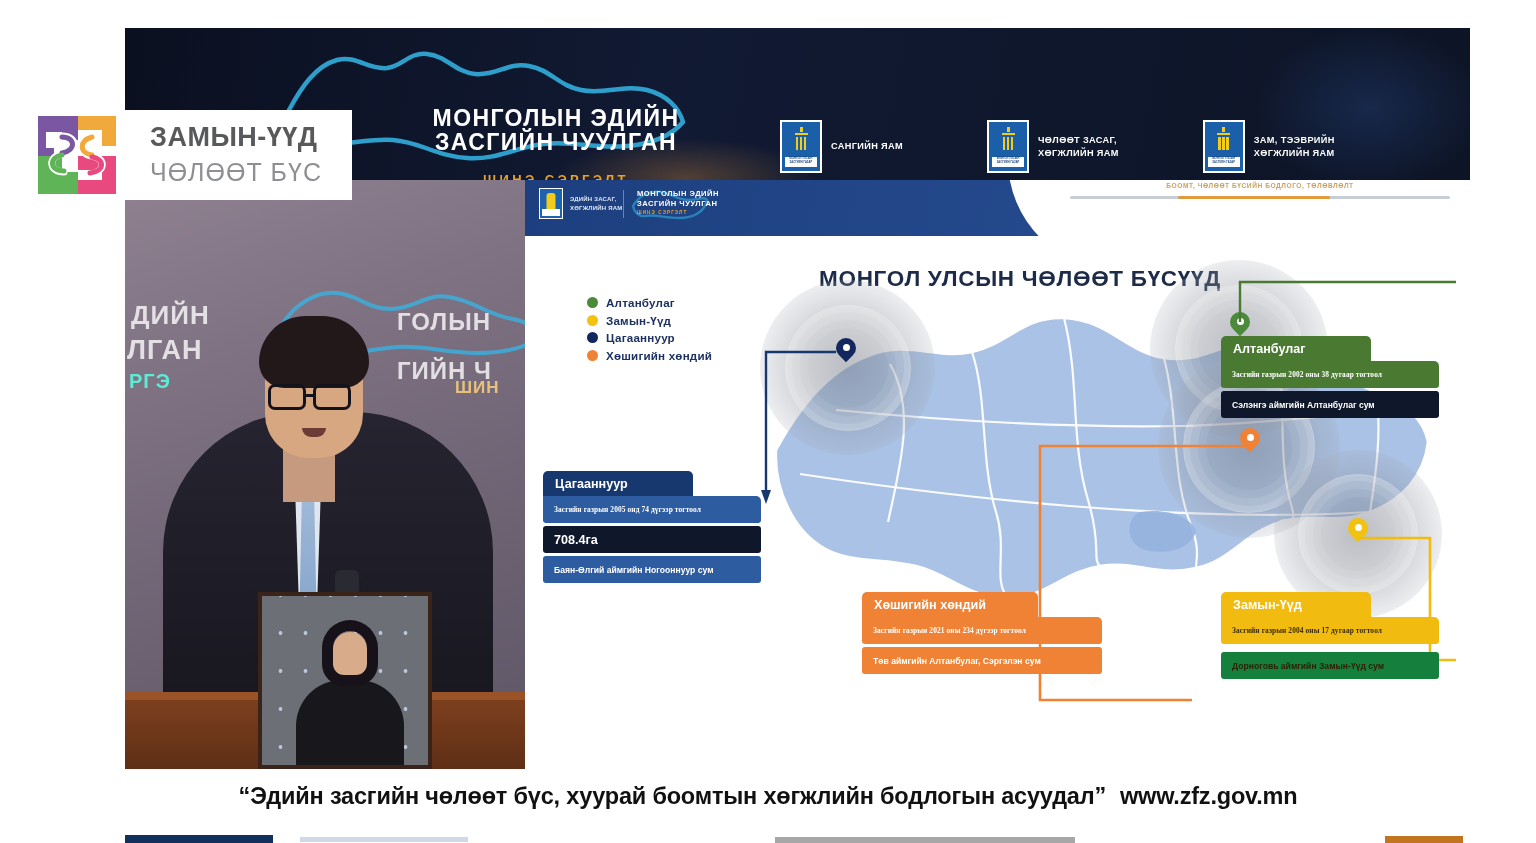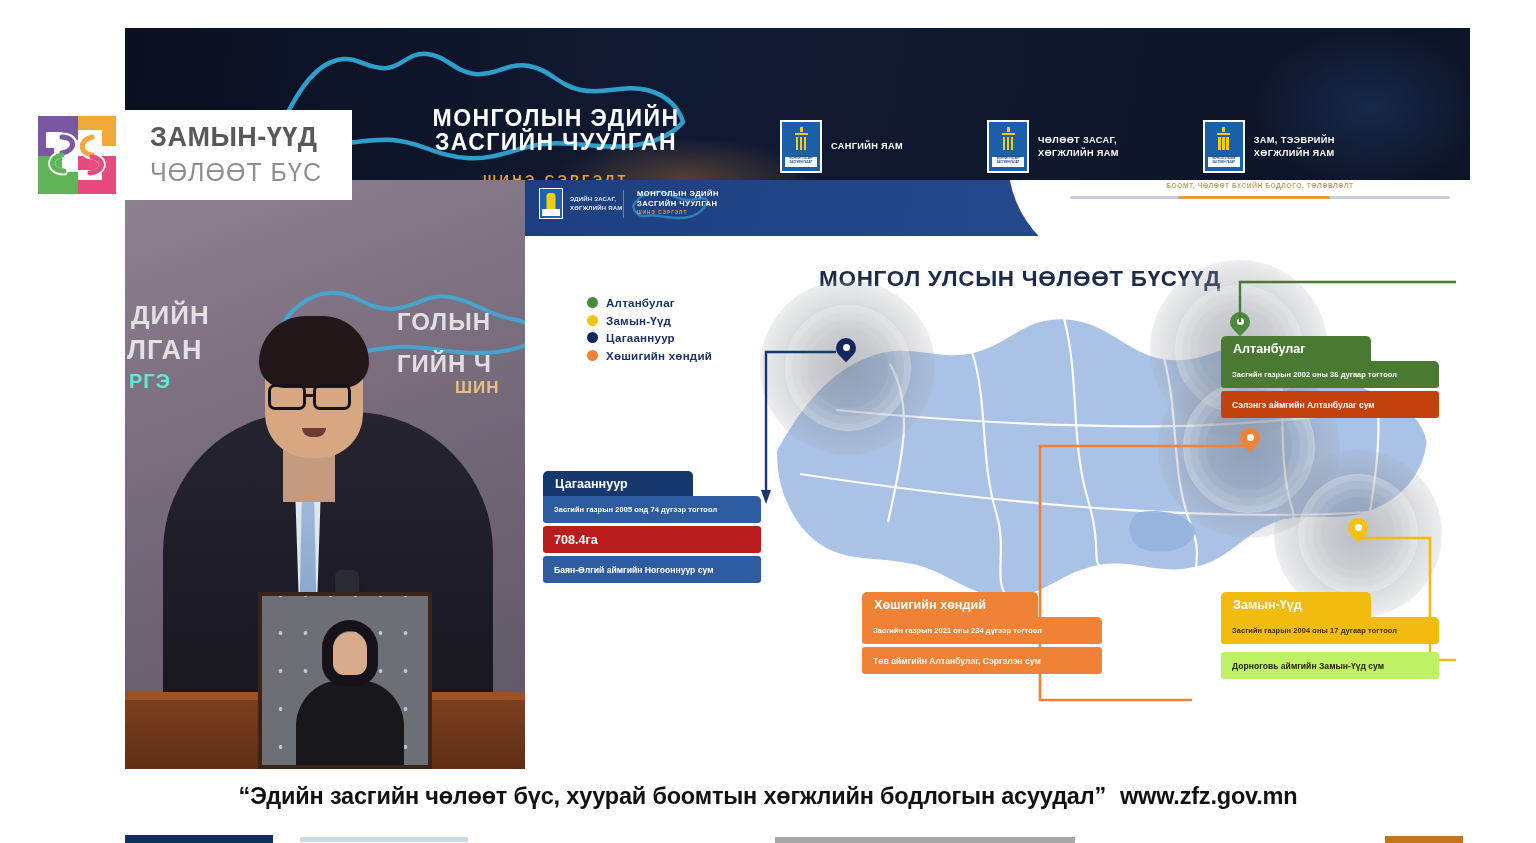--- a/index.html
+++ b/index.html
@@ -150,21 +150,21 @@
     border-radius:50%; background:#ffffff; }
 
   .conn{ position:absolute; }
 
   
   .card{ position:absolute; width:218px; }
   .card .ctitle{ height:25px; border-radius:5px 5px 0 0; display:flex; align-items:center;
     padding:0 12px; color:#ffffff; font-size:12.6px; font-weight:bold; width:150px; }
   .card .crow{ height:27px; display:flex; align-items:center; padding:0 11px;
     color:#ffffff; margin-top:3px; border-radius:3px; }
-  .card .crow.first{ margin-top:0; border-radius:0 5px 3px 3px; }
+  .card .crow.first{ margin-top:0; border-radius:0 5px 3px 3px;font-family:Liberation Serif, serif; }
   .card .c1{ font-size:7.4px; letter-spacing:.1px; font-weight:bold; }
   .card .c2{ font-size:12.6px; font-weight:bold; }
   .card .c3{ font-size:8.6px; font-weight:bold; }
 
   
   #caption{ position:absolute; left:0px; top:783px; width:1536px; text-align:center;
     color:#111111; font-size:23.5px; font-weight:bold; letter-spacing:-.2px; }
   #caption .url{ margin-left:14px; }
 
   
@@ -262,21 +262,21 @@
     <svg class="bmap" viewBox="0 0 270 95">
       <path d="M8,48 C20,30 40,16 62,18 C84,20 92,34 116,34 C140,34 150,18 174,22
                C200,26 212,40 238,44 C254,47 262,55 264,62
                C250,74 226,78 200,78 C168,78 150,70 122,72
                C94,74 74,82 52,76 C28,70 12,60 8,48 Z" fill="none" stroke="#34b7e8" stroke-width="4" stroke-linejoin="round"></path>
     </svg>
     <div class="bdropTxt" style="left:6px;top:120px;font-size:26px;">ДИЙН</div>
     <div class="bdropTxt" style="left:2px;top:155px;font-size:27px;">ЛГАН</div>
     <div class="bdropTxt" style="left:4px;top:190px;font-size:20px;color:#5eead4;">РГЭ</div>
     <div class="bdropTxt" style="left:272px;top:128px;font-size:24px;">ГОЛЫН</div>
-    <div class="bdropTxt" style="left:272px;top:170px;font-size:24px;text-align:right;">ГИЙН Ч</div>
+    <div class="bdropTxt" style="left:272px;top:177px;font-size:24px;text-align:right;">ГИЙН Ч</div>
     <div class="bdropTxt" style="left:330px;top:198px;font-size:17px;color:#e8c27a;">ШИН</div>
 
     <div class="body"></div>
     <div class="shirt"></div>
     <div class="tie"></div>
     <div class="neck"></div>
     <div class="head"></div>
     <div class="hair"></div>
     <div class="glass glassL"></div>
     <div class="glass glassR"></div>
@@ -437,40 +437,40 @@
         <polygon points="26,244 21,230 31,230" fill="#16386f"></polygon>
         <path d="M500,62 L500,22 L716,22" fill="none" stroke="#4a7a32" stroke-width="2.4"></path>
         <path d="M510,186 L300,186 L300,440 L452,440" fill="none" stroke="#ef8235" stroke-width="2.6"></path>
         <path d="M618,278 L690,278 L690,400 L716,400" fill="none" stroke="#f2bb10" stroke-width="2.6"></path>
       </svg>
     </div>
 
     <div class="card" style="left:18px;top:291px;">
       <div class="ctitle" style="background:#16386f;">Цагааннуур</div>
       <div class="crow first c1" style="background:#2d5ca0;">Засгийн газрын 2005 онд 74 дүгээр тогтоол</div>
-      <div class="crow c2" style="background:#b91c1c;">708.4га</div>
+      <div class="crow c2" style="background:#0f172a;">708.4га</div>
       <div class="crow c3" style="background:#2d5ca0;">Баян-Өлгий аймгийн Ногооннуур сум</div>
     </div>
 
     <div class="card" style="left:696px;top:156px;">
       <div class="ctitle" style="background:#4a7a32;">Алтанбулаг</div>
       <div class="crow first c1" style="background:#4a7a32;">Засгийн газрын 2002 оны 38 дугаар тогтоол</div>
-      <div class="crow c3" style="background:#c2410c;">Сэлэнгэ аймгийн Алтанбулаг сум</div>
+      <div class="crow c3" style="background:#0f172a;">Сэлэнгэ аймгийн Алтанбулаг сум</div>
     </div>
 
     <div class="card" style="left:337px;top:412px;width:240px;">
       <div class="ctitle" style="background:#ef8235;width:176px;">Хөшигийн хөндий</div>
       <div class="crow first c1" style="background:#ef8235;">Засгийн газрын 2021 оны 234 дүгээр тогтоол</div>
       <div class="crow c3" style="background:#ef8235;">Төв аймгийн Алтанбулаг, Сэргэлэн сум</div>
     </div>
 
     <div class="card" style="left:696px;top:412px;">
       <div class="ctitle" style="background:#f2bb10;">Замын-Үүд</div>
       <div class="crow first c1" style="background:#f2bb10;color:#3b2d04;">Засгийн газрын 2004 оны 17 дугаар тогтоол</div>
-      <div class="crow c3" style="background:#bef264;color:#2c2203;margin-top:8px;">Дорноговь аймгийн Замын-Үүд сум</div>
+      <div class="crow c3" style="background:#15803d;color:#2c2203;margin-top:8px;">Дорноговь аймгийн Замын-Үүд сум</div>
     </div>
 
   </div>
 
   <div id="caption">
     <span>“Эдийн засгийн чөлөөт бүс, хуурай боомтын хөгжлийн бодлогын асуудал”</span><span class="url">www.zfz.gov.mn</span>
   </div>
 
   <div id="sliver">
     <div class="a"></div>

